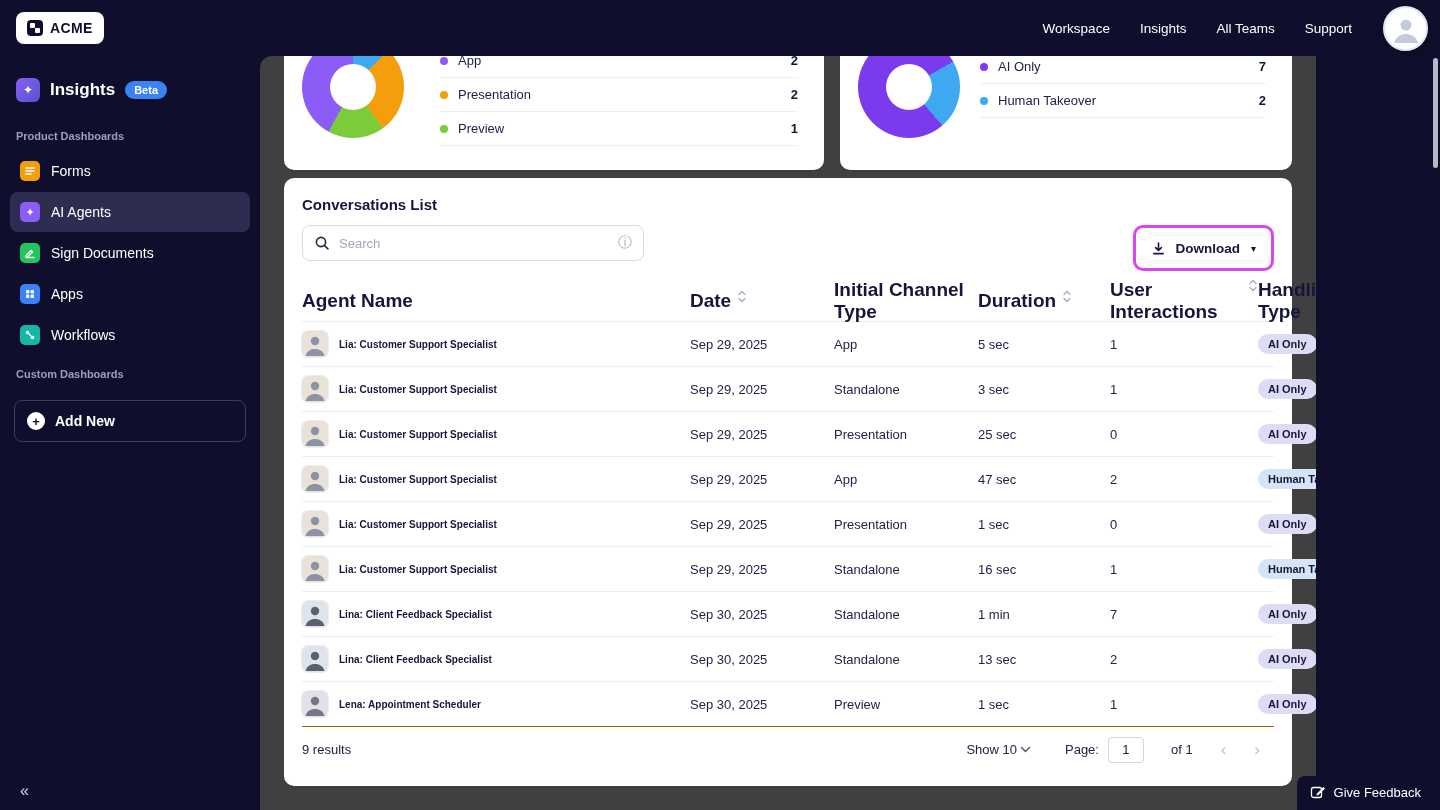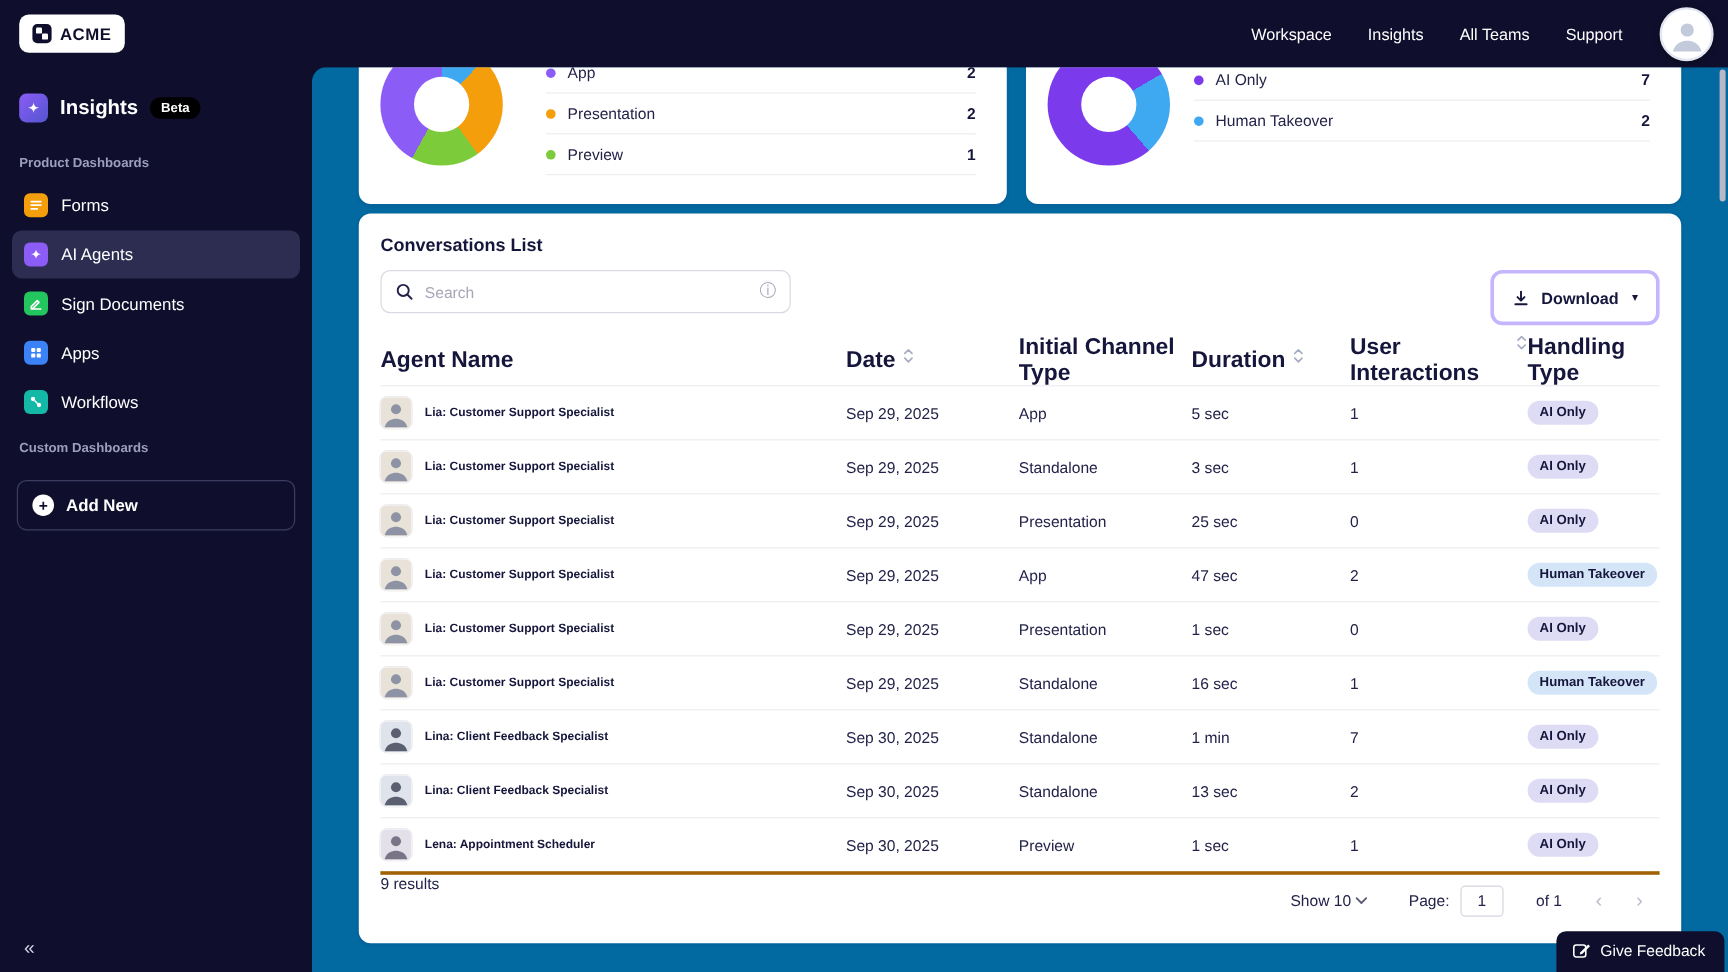--- a/index.html
+++ b/index.html
@@ -14,33 +14,33 @@
   .logo-text{font-weight:800;font-size:14px;color:#0f0f2d;letter-spacing:.4px}
   .topnav{margin-left:auto;display:flex;align-items:center;gap:30px;margin-right:88px}
   .topnav .nav-link{color:#fff;font-size:13.5px;font-weight:500;cursor:pointer}
   .top-avatar{position:absolute;right:12px;top:6px;width:45px;height:45px;border-radius:50%;background:#fff;border:2px solid #e3e6f0;box-shadow:0 2px 6px rgba(0,0,0,.35);display:flex;align-items:center;justify-content:center;overflow:hidden;cursor:pointer}
 
   
   .sidebar{position:absolute;left:0;top:56px;width:260px;height:754px;background:#0f0f2d;z-index:20}
   .sb-head{display:flex;align-items:center;gap:10px;padding:22px 16px 16px}
   .insights-icon{width:24px;height:24px;border-radius:6px;background:linear-gradient(135deg,#8b5cf6,#5355cf);display:flex;align-items:center;justify-content:center;color:#fff;font-size:12px}
   .sb-title{color:#fff;font-size:17px;font-weight:700}
-  .badge-beta{background:#000000;color:#fff;font-size:11px;font-weight:700;border-radius:10px;padding:3px 9px}
+  .badge-beta{background:#3b82f6;color:#fff;font-size:11px;font-weight:700;border-radius:10px;padding:3px 9px}
   .sb-section{color:#9d9dbd;font-size:11px;font-weight:700;padding:12px 16px 8px}
   .sb-item{display:flex;align-items:center;gap:11px;height:40px;margin:1px 10px;padding:0 10px;border-radius:8px;cursor:pointer}
   .sb-item.selected{background:#2d2d52}
   .sb-item .sb-label{color:#fff;font-size:14px;font-weight:500}
   .sb-icon{width:20px;height:20px;border-radius:5px;display:flex;align-items:center;justify-content:center;color:#fff;font-size:11px;flex:0 0 20px}
   .add-new{margin:12px 14px;border:1px solid #3c3c60;border-radius:8px;height:42px;display:flex;align-items:center;gap:10px;padding:0 12px;cursor:pointer}
   .plus-circle{width:18px;height:18px;border-radius:50%;background:#fff;color:#0f0f2d;font-size:13px;font-weight:700;display:flex;align-items:center;justify-content:center;line-height:1}
   .add-label{color:#fff;font-size:14px;font-weight:700}
   .collapse{position:absolute;left:20px;bottom:10px;color:#d6d6ea;font-size:16px;cursor:pointer}
 
   
-  .main{position:absolute;left:260px;top:56px;width:1180px;height:754px;background:#0369a1;border-radius:12px 0 0 0;overflow:hidden;padding:0 39px}
+  .main{position:absolute;left:260px;top:56px;width:1056px;height:754px;background:#404040;border-radius:12px 0 0 0;overflow:hidden;padding:0 24px}
   .card{background:#fff;border-radius:10px;box-shadow:0 1px 3px rgba(20,20,60,.08);position:relative}
   .cards-row{display:flex;gap:16px;margin-top:-150px}
   .card-a{width:540px;height:264px}
   .card-b{flex:1;height:264px}
   .donut{position:absolute;left:18px;top:130px;width:102px;height:102px;border-radius:50%}
   .donut::after{content:"";position:absolute;left:50%;top:50%;transform:translate(-50%,-50%);width:46px;height:46px;background:#fff;border-radius:50%}
   .legend{position:absolute;right:26px}
   .card-a .legend{left:156px;top:138px}
   .card-b .legend{left:140px;top:144px}
   .lrow{display:flex;align-items:center;height:34px;border-bottom:1px solid #ededf2}
@@ -49,38 +49,38 @@
   .lvalue{margin-left:auto;font-size:13px;font-weight:700;color:#16163c}
 
   
   .conv{margin-top:8px;height:608px;padding:18px 18px 0}
   .conv-title{font-size:15px;font-weight:700;color:#16163c}
   .toolbar{display:flex;margin-top:12px}
   .search{width:342px;height:36px;border:1px solid #d9d9e3;border-radius:8px;display:flex;align-items:center;gap:9px;padding:0 11px;background:#fff}
   .search input{border:none;outline:none;flex:1;font-size:13px;color:#23234a;font-family:"Liberation Sans",sans-serif;background:transparent}
   .search input::placeholder{color:#a6a6b8}
   .info-glyph{color:#a6a6b8;font-size:14px;cursor:pointer}
-  .dl-wrap{margin-left:auto;border:3px solid #c4b5fd;border-radius:10px;padding:3px;background:#fff}
+  .dl-wrap{margin-left:auto;border:3px solid #d946ef;border-radius:10px;padding:3px;background:#fff}
   .dl-btn{display:flex;align-items:center;gap:9px;height:34px;padding:0 12px;background:#fff;border:none;cursor:pointer;font-family:"Liberation Sans",sans-serif}
   .dl-label{font-size:13.5px;font-weight:700;color:#16163c}
   .dl-caret{font-size:10px;color:#16163c;margin-left:2px}
 
   .tgrid{display:grid;grid-template-columns:388px 144px 144px 132px 148px 1fr;align-items:center}
   .thead{height:42px;margin-top:8px}
   .th{font-size:19px;font-weight:700;color:#16163c;display:flex;gap:6px}
   .sort-icon{display:inline-flex;cursor:pointer}
   .trow{height:45px;border-top:1px solid #ededf2;cursor:pointer}
   .cell{font-size:13px;color:#23234a}
   .agent-cell{display:flex;align-items:center;gap:11px}
   .agent-name{font-size:10px;font-weight:700;color:#16163c}
   .avatar{width:26px;height:26px;border-radius:6px;overflow:hidden;flex:0 0 26px;box-shadow:0 0 0 1px rgba(20,20,60,.08)}
   .pill{display:inline-block;background:#dedcf4;color:#16163c;font-size:11px;font-weight:700;padding:4px 10px;border-radius:10px;white-space:nowrap}
   .pill-blue{background:#d4e5f8}
 
-  .tfoot{display:flex;height:46px;border-top:3px solid #a16207;font-size:13px;color:#23234a}
+  .tfoot{display:flex;align-items:center;height:46px;border-top:1px solid #a16207;font-size:13px;color:#23234a}
   .foot-right{margin-left:auto;display:flex;align-items:center}
   .show-sel{display:flex;align-items:center;gap:3px;margin-right:34px;cursor:pointer}
   .page-label{margin-right:9px}
   .page-input{width:36px;height:26px;border:1px solid #d5d5de;border-radius:4px;text-align:center;font-size:13px;color:#23234a;font-family:"Liberation Sans",sans-serif;outline:none}
   .of-label{margin-left:27px}
   .pg-arrow{color:#bcbcca;font-size:17px;padding:0 14px;cursor:pointer;line-height:1}
   .pg-arrow.first{margin-left:14px}
 
   
   .feedback{position:absolute;right:3px;bottom:0;background:#0f0f2d;border-radius:8px 8px 0 0;display:flex;align-items:center;gap:8px;padding:8px 16px 10px 13px;cursor:pointer;z-index:40}

